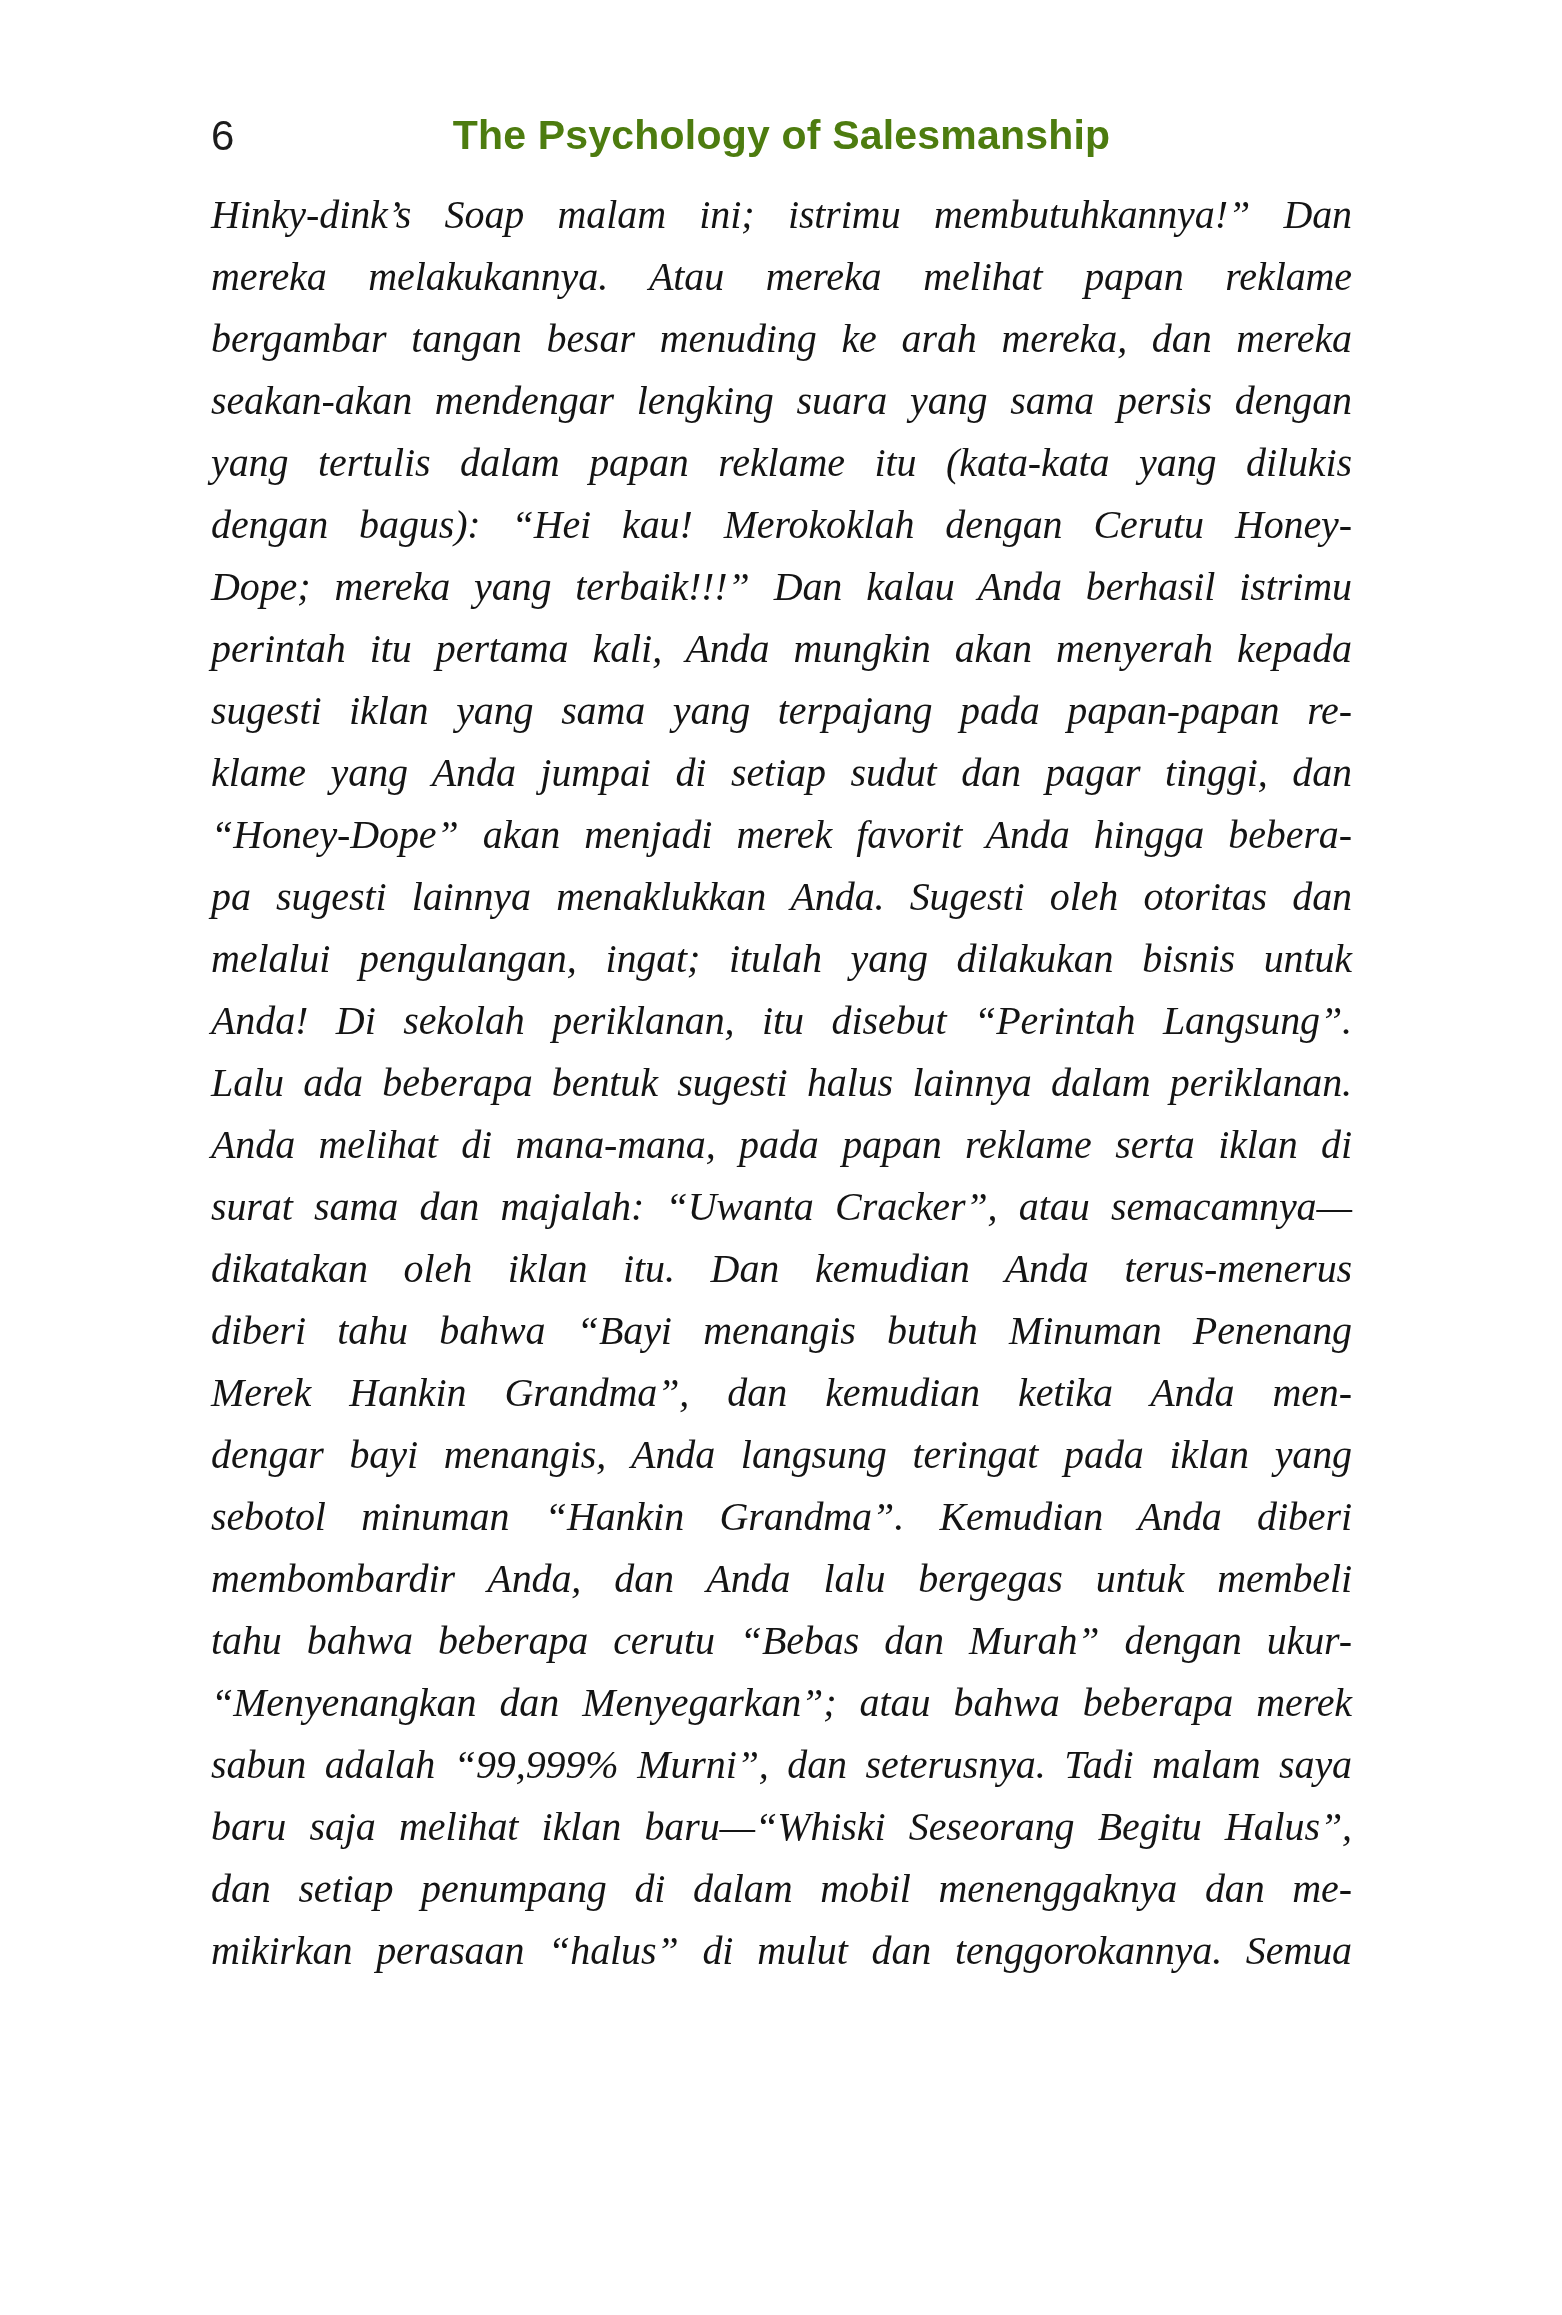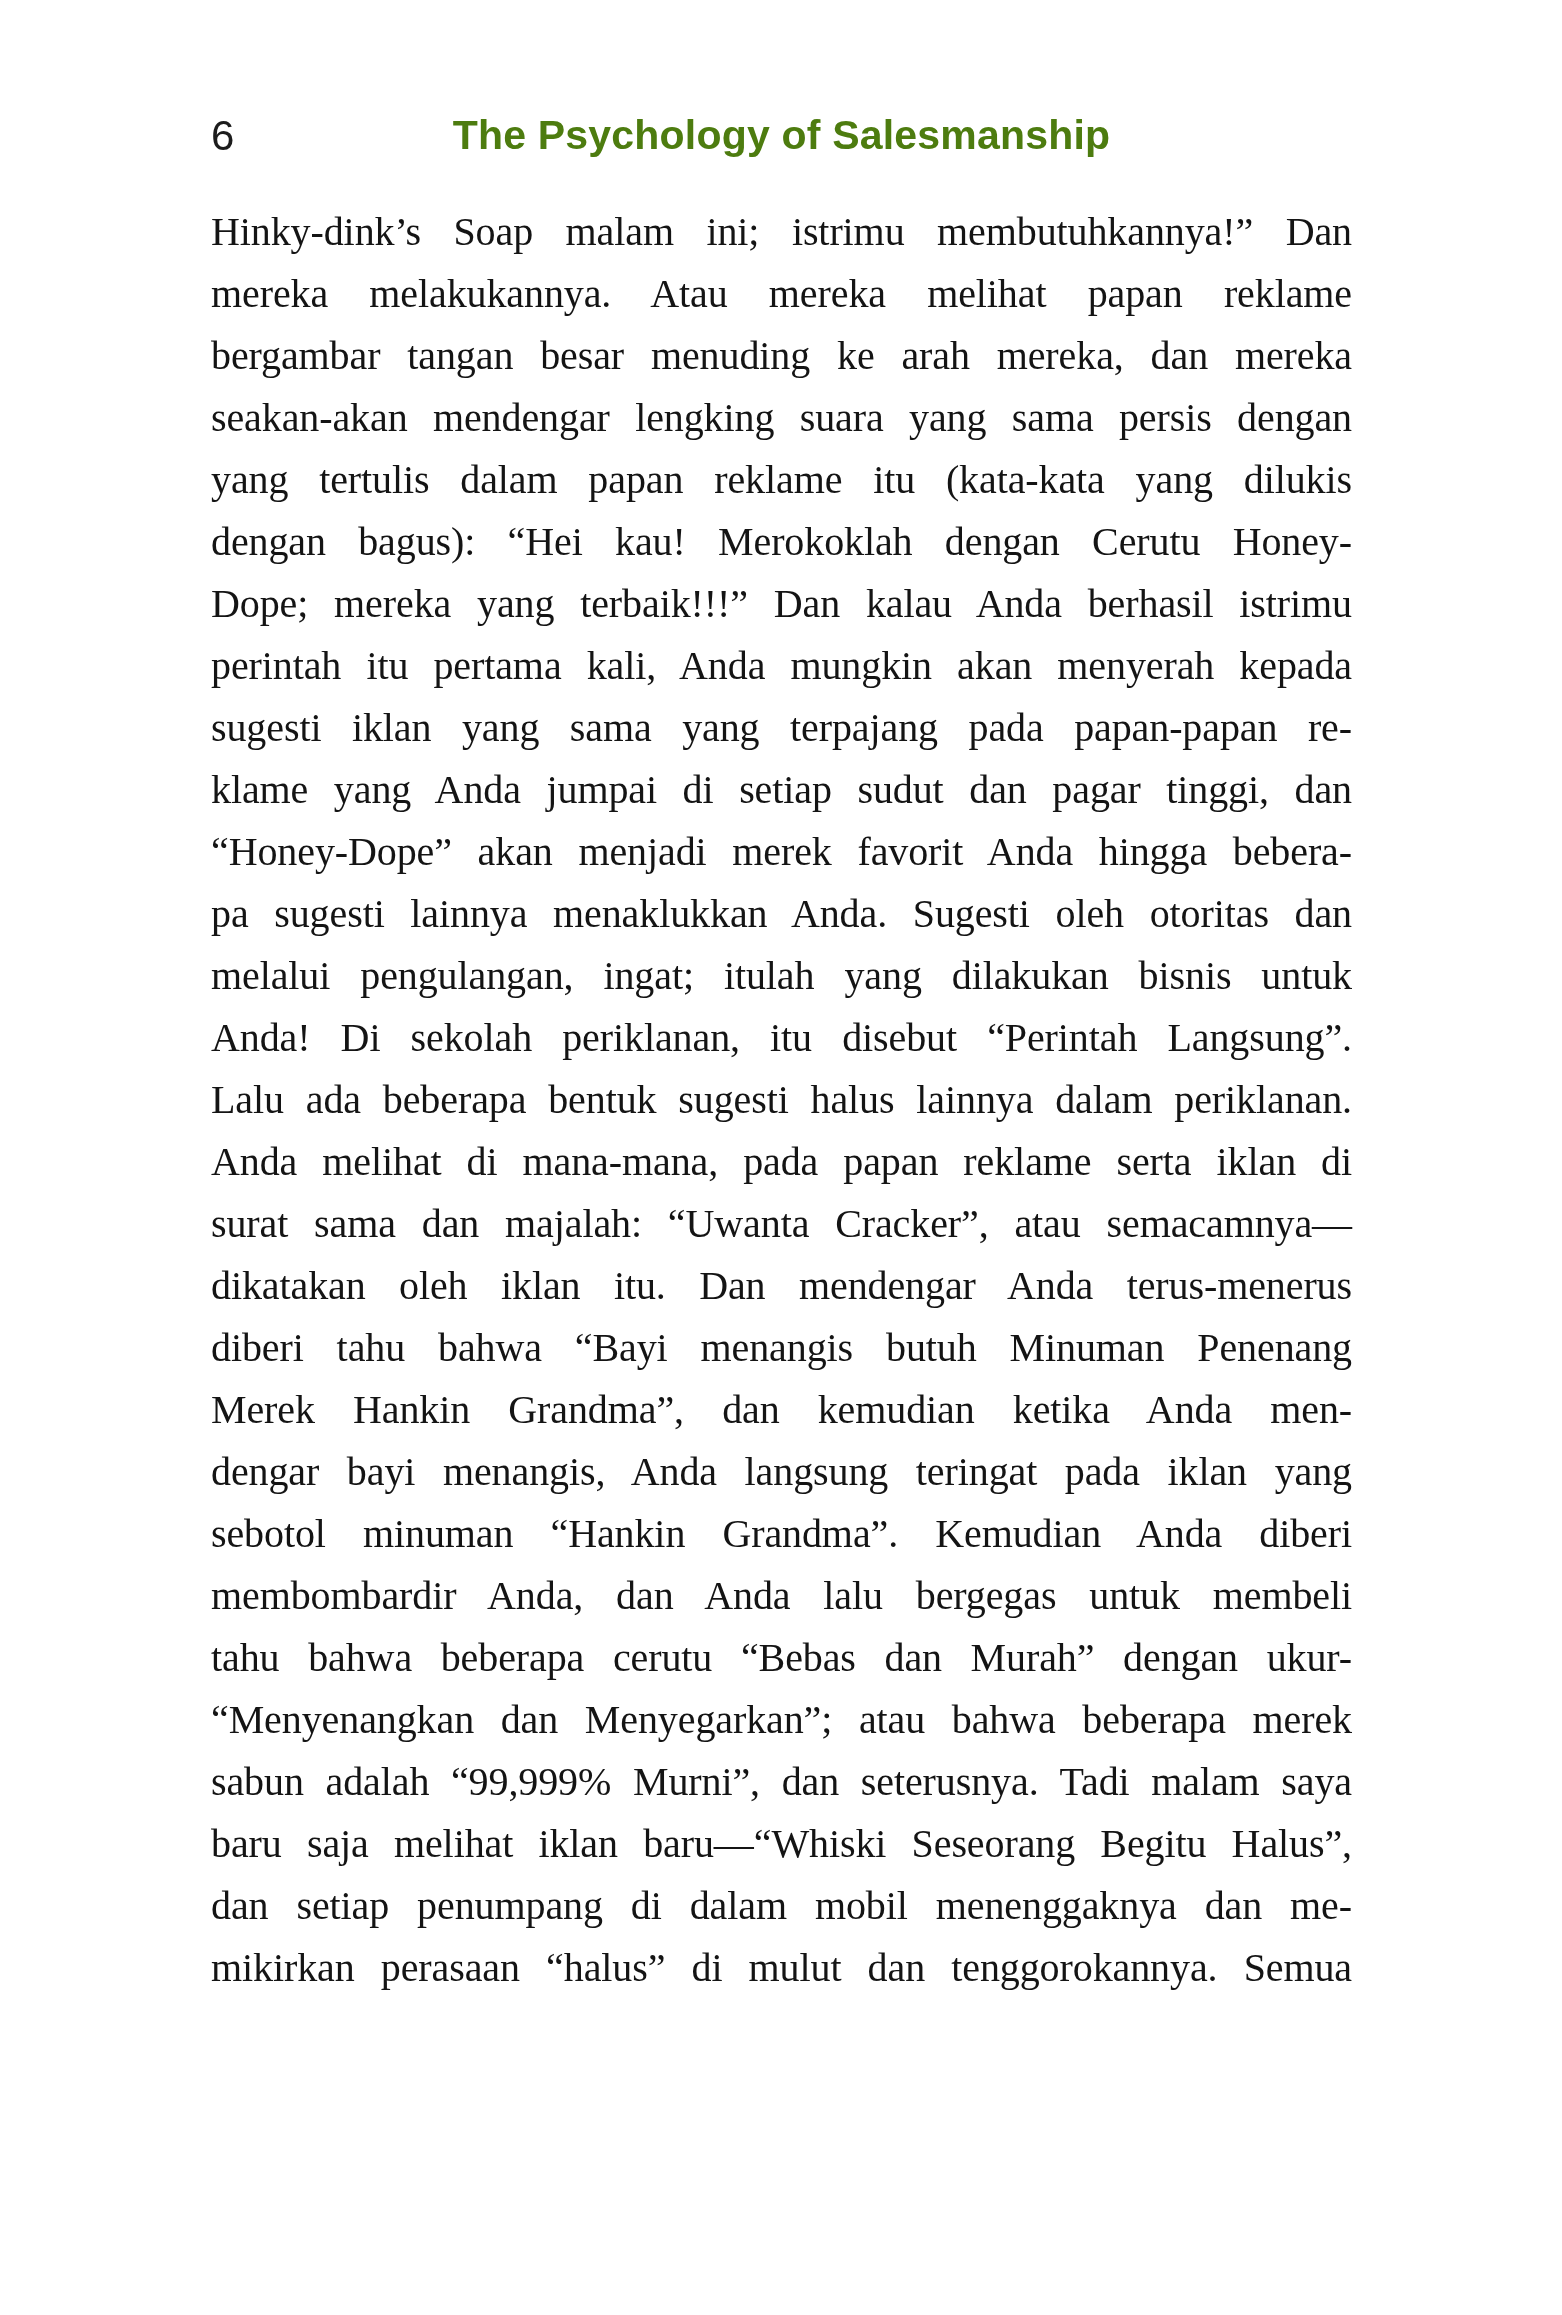--- a/index.html
+++ b/index.html
@@ -36,23 +36,24 @@
   .running-title {
     text-align: center;
     font-size: 41px;
     font-weight: 700;
     line-height: 51px;
     letter-spacing: 0.2px;
     color: #4d7c0f;
   }
   .body-text {
     position: absolute;
-    top: 201px;
+    top: 184px;
     left: 211px;
     width: 1141px;
+    font-style: italic;
   }
   .text-line {
     font-size: 40px;
     line-height: 62px;
     letter-spacing: -0.1px;
     text-align: justify;
     text-align-last: justify;
     text-justify: inter-word;
     white-space: nowrap;
     color: #141414;
@@ -79,21 +80,21 @@
       <div class="text-line">perintah itu pertama kali, Anda mungkin akan menyerah kepada</div>
       <div class="text-line">sugesti iklan yang sama yang terpajang pada papan-papan re-</div>
       <div class="text-line">klame yang Anda jumpai di setiap sudut dan pagar tinggi, dan</div>
       <div class="text-line">“Honey-Dope” akan menjadi merek favorit Anda hingga bebera-</div>
       <div class="text-line">pa sugesti lainnya menaklukkan Anda. Sugesti oleh otoritas dan</div>
       <div class="text-line">melalui pengulangan, ingat; itulah yang dilakukan bisnis untuk</div>
       <div class="text-line">Anda! Di sekolah periklanan, itu disebut “Perintah Langsung”.</div>
       <div class="text-line">Lalu ada beberapa bentuk sugesti halus lainnya dalam periklanan.</div>
       <div class="text-line">Anda melihat di mana-mana, pada papan reklame serta iklan di</div>
       <div class="text-line">surat sama dan majalah: “Uwanta Cracker”, atau semacamnya—</div>
-      <div class="text-line">dikatakan oleh iklan itu. Dan mendengar Anda terus-menerus</div>
+      <div class="text-line">dikatakan oleh iklan itu. Dan kemudian Anda terus-menerus</div>
       <div class="text-line">diberi tahu bahwa “Bayi menangis butuh Minuman Penenang</div>
       <div class="text-line">Merek Hankin Grandma”, dan kemudian ketika Anda men-</div>
       <div class="text-line">dengar bayi menangis, Anda langsung teringat pada iklan yang</div>
       <div class="text-line">sebotol minuman “Hankin Grandma”. Kemudian Anda diberi</div>
       <div class="text-line">membombardir Anda, dan Anda lalu bergegas untuk membeli</div>
       <div class="text-line">tahu bahwa beberapa cerutu “Bebas dan Murah” dengan ukur-</div>
       <div class="text-line">“Menyenangkan dan Menyegarkan”; atau bahwa beberapa merek</div>
       <div class="text-line">sabun adalah “99,999% Murni”, dan seterusnya. Tadi malam saya</div>
       <div class="text-line">baru saja melihat iklan baru—“Whiski Seseorang Begitu Halus”,</div>
       <div class="text-line">dan setiap penumpang di dalam mobil menenggaknya dan me-</div>

